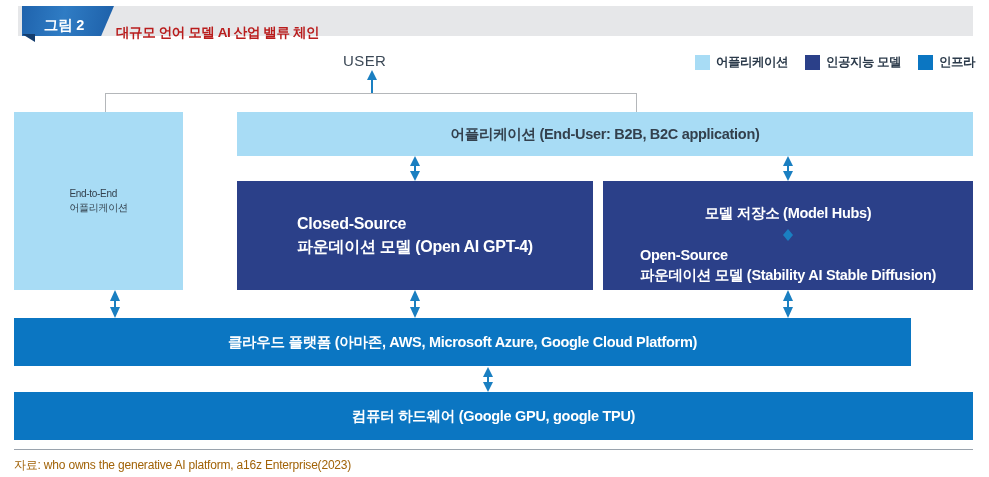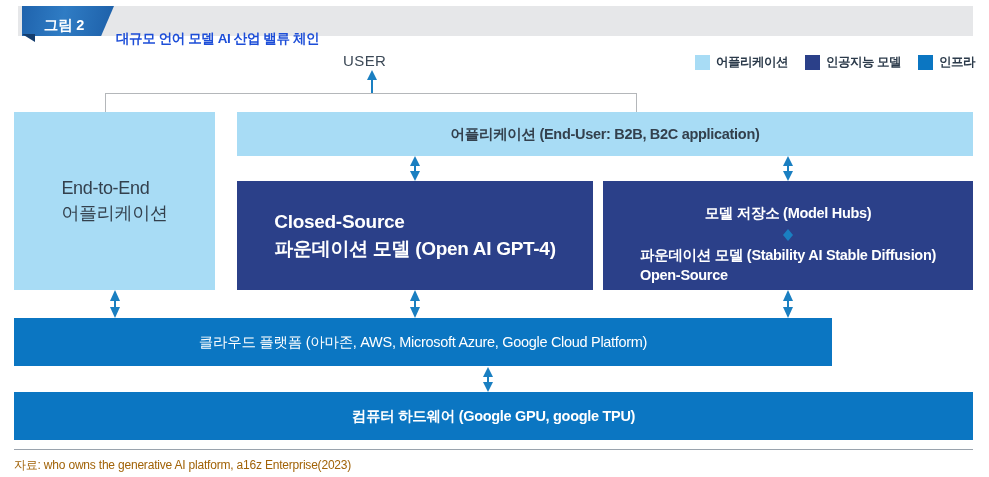--- a/index.html
+++ b/index.html
@@ -59,25 +59,25 @@
     align-items: center;
     justify-content: center;
     color: #ffffff;
     font-size: 14.5px;
     font-weight: bold;
     letter-spacing: -0.2px;
   }
   .header-title {
     position: absolute;
     left: 116px;
-    top: 18px;
+    top: 12px;
     height: 42px;
     display: flex;
     align-items: center;
-    color: #1d4ed8;
+    color: #b91c1c;
     font-size: 13.5px;
     font-weight: bold;
     letter-spacing: -0.4px;
   }
 
   
   .legend {
     position: absolute;
     right: 14px;
     top: 54px;
@@ -134,42 +134,42 @@
     justify-content: center;
     text-align: left;
     line-height: 1.38;
     letter-spacing: -0.3px;
   }
   .box-app      { background: #a8dcf5; color: #33404d; }
   .box-model    { background: #2b4089; color: #ffffff; }
   .box-infra    { background: #0b76c2; color: #ffffff; }
 
   .box-e2e {
-    left: 14px;  top: 112px;  width: 201px; height: 178px;
-    font-size: 18px;
+    left: 14px;  top: 112px;  width: 169px; height: 178px;
+    font-size: 10px;
   }
   .box-application {
     left: 237px; top: 112px;  width: 736px; height: 44px;
     font-size: 14.5px; font-weight: bold;
   }
   .box-closed {
     left: 237px; top: 181px;  width: 356px; height: 109px;
-    font-size: 19px; font-weight: bold;
+    font-size: 16px; font-weight: bold;
   }
   .box-hubs {
     left: 603px; top: 181px;  width: 370px; height: 64px;
     font-size: 14.5px; font-weight: bold;
   }
   .box-open {
     left: 603px; top: 240px;  width: 370px; height: 50px;
     font-size: 14.5px; font-weight: bold;
   }
   .box-cloud {
-    left: 14px;  top: 318px;  width: 818px; height: 48px;
-    font-size: 14.5px; font-weight: normal;
+    left: 14px;  top: 318px;  width: 897px; height: 48px;
+    font-size: 14.5px; font-weight: bold;
   }
   .box-hardware {
     left: 14px;  top: 392px;  width: 959px; height: 48px;
     font-size: 14.5px; font-weight: bold;
   }
 
   
   .arrow {
     position: absolute;
     width: 14px;
@@ -248,22 +248,22 @@
       <div>파운데이션 모델 (Open AI GPT-4)</div>
     </div>
   </div>
 
   <div class="box box-model box-hubs">
     <span>모델 저장소 (Model Hubs)</span>
   </div>
 
   <div class="box box-model box-open">
     <div>
+      <div>Open-Source</div>
       <div>파운데이션 모델 (Stability AI Stable Diffusion)</div>
-      <div>Open-Source</div>
     </div>
   </div>
 
   <div class="box box-infra box-cloud">
     <span>클라우드 플랫폼 (아마존, AWS, Microsoft Azure, Google Cloud Platform)</span>
   </div>
 
   <div class="box box-infra box-hardware">
     <span>컴퓨터 하드웨어 (Google GPU, google TPU)</span>
   </div>

